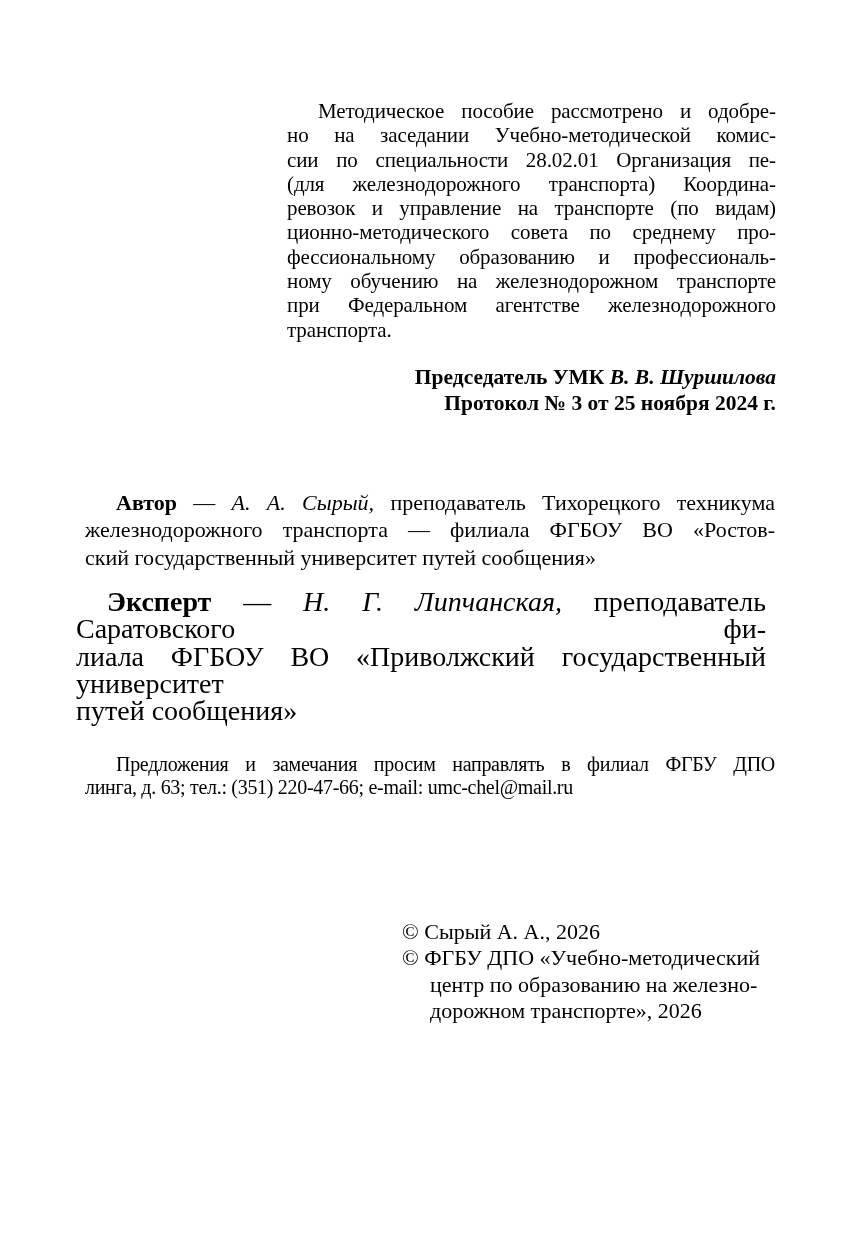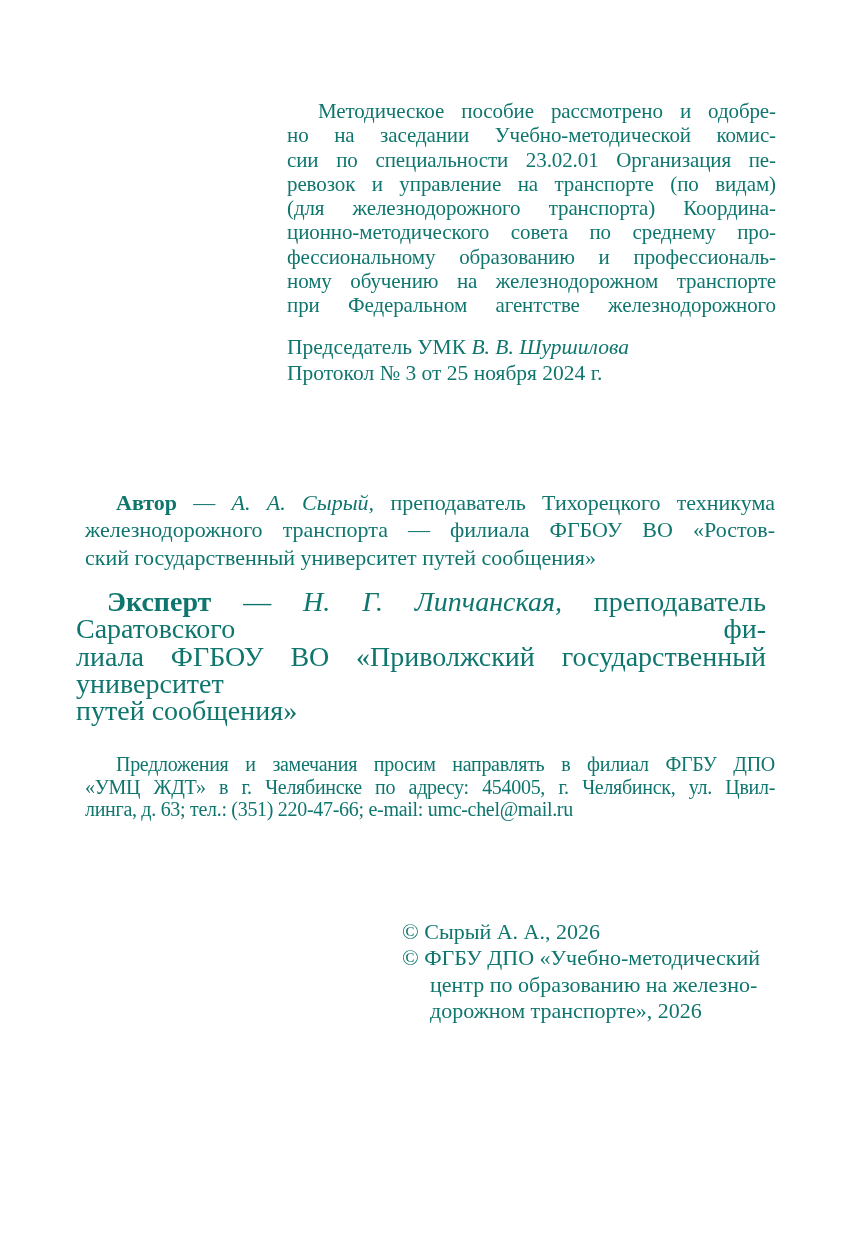--- a/index.html
+++ b/index.html
@@ -7,45 +7,46 @@
     padding: 0;
     background: #ffffff;
   }
   .page {
     position: relative;
     width: 857px;
     height: 1241px;
     background: #ffffff;
     overflow: hidden;
     font-family: "Liberation Serif", "DejaVu Serif", serif;
-    color: #0f766e;
+    color: #000000;
   }
   .block { position: absolute; }
 
   
   .review {
     left: 287px;
     top: 99px;
     width: 489px;
     font-size: 21px;
     line-height: 24.3px;
     letter-spacing: -0.1px;
   }
   .line { text-align: justify; }
   .jline { text-align-last: justify; }
   .indent { text-indent: 31px; }
 
   
   .signature {
     left: 287px;
-    top: 334px;
+    top: 364px;
     width: 489px;
     font-size: 21.5px;
     line-height: 26px;
-    text-align: left;
+    text-align: right;
+    font-weight: bold;
   }
   .signature .name { font-style: italic; }
 
   
   .author { left: 85px; top: 489px; width: 690px; font-size: 22px; line-height: 27.3px; }
   .expert { left: 76px; top: 588px; width: 690px; font-size: 28px; line-height: 27.3px; }
   .para b { font-weight: bold; margin-top: 36px; }
   .para i { font-style: italic; margin-top: 20px; }
 
   
@@ -69,27 +70,28 @@
   .copyright .hang { padding-left: 28px; }
 </style>
 </head>
 <body>
 
 <div class="page">
 
   <div class="block review">
     <div class="line jline indent">Методическое пособие рассмотрено и одобре-</div>
     <div class="line jline">но на заседании Учебно-методической комис-</div>
-    <div class="line jline">сии по специальности 23.02.01 Организация пе-</div>
+    <div class="line jline">сии по специальности 28.02.01 Организация пе-</div>
+    <div class="line jline">(для железнодорожного транспорта) Координа-</div>
     <div class="line jline">ревозок и управление на транспорте (по видам)</div>
-    <div class="line jline">(для железнодорожного транспорта) Координа-</div>
     <div class="line jline">ционно-методического совета по среднему про-</div>
     <div class="line jline">фессиональному образованию и профессиональ-</div>
     <div class="line jline">ному обучению на железнодорожном транспорте</div>
     <div class="line jline">при Федеральном агентстве железнодорожного</div>
+    <div class="line">транспорта.</div>
   </div>
 
   <div class="block signature">
     <div><span>Председатель УМК </span><span class="name">В. В. Шуршилова</span></div>
     <div>Протокол № 3 от 25 ноября 2024 г.</div>
   </div>
 
   <div class="block author para">
     <div class="line jline indent"><b>Автор</b><span> — </span><i>А. А. Сырый,</i><span> преподаватель Тихорецкого техникума</span></div>
     <div class="line jline">железнодорожного транспорта — филиала ФГБОУ ВО «Ростов-</div>
@@ -97,21 +99,20 @@
   </div>
 
   <div class="block expert para">
     <div class="line jline indent"><b>Эксперт</b><span> — </span><i>Н. Г. Липчанская,</i><span> преподаватель Саратовского фи-</span></div>
     <div class="line jline">лиала ФГБОУ ВО «Приволжский государственный университет</div>
     <div class="line">путей сообщения»</div>
   </div>
 
   <div class="block feedback">
     <div class="line jline indent">Предложения и замечания просим направлять в филиал ФГБУ ДПО</div>
-    <div class="line jline">«УМЦ ЖДТ» в г. Челябинске по адресу: 454005, г. Челябинск, ул. Цвил-</div>
     <div class="line">линга, д. 63; тел.: (351) 220-47-66; e-mail: umc-chel@mail.ru</div>
   </div>
 
   <div class="block copyright">
     <div>© Сырый А. А., 2026</div>
     <div>© ФГБУ ДПО «Учебно-методический</div>
     <div class="hang">центр по образованию на железно-</div>
     <div class="hang">дорожном транспорте», 2026</div>
   </div>
 

